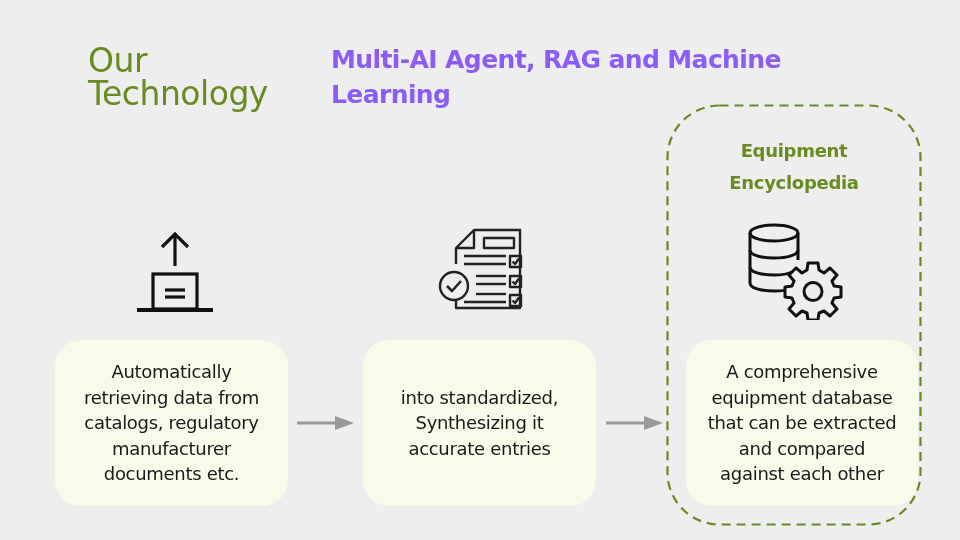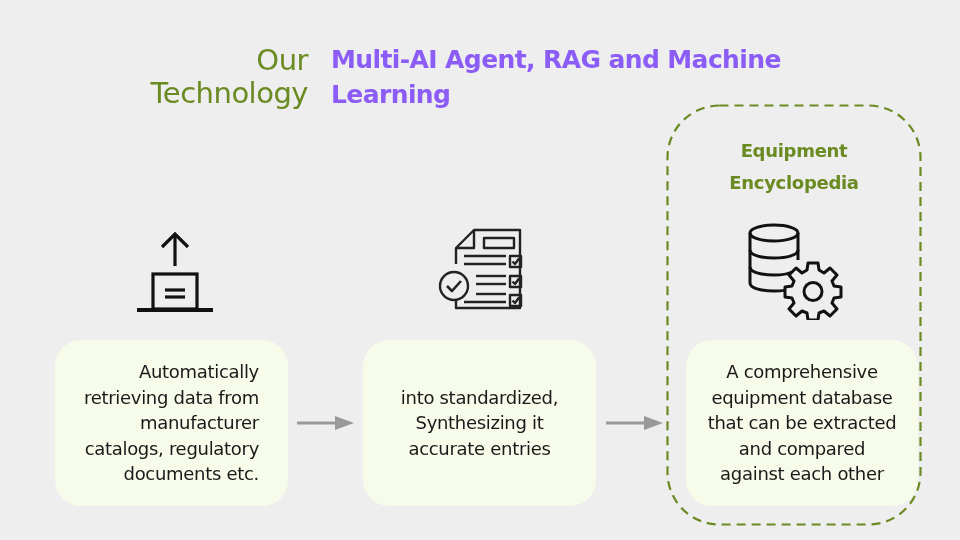--- a/index.html
+++ b/index.html
@@ -4,22 +4,22 @@
 <style>
   html, body { margin:0; padding:0; }
   body {
     width:960px; height:540px; position:relative; overflow:hidden;
     background:#eeeeee;
     font-family:"Liberation Sans", "DejaVu Sans", sans-serif;
   }
   .abs { position:absolute; }
   #section-title {
     left:88px; top:44px; width:220px;
-    color:#6a8a22; font-size:29px; line-height:33px; font-weight:300;
-    font-family:"DejaVu Sans", sans-serif; letter-spacing:-0.5px;text-align:right;
+    color:#6a8a22; font-size:33px; line-height:33px; font-weight:300;
+    font-family:"DejaVu Sans", sans-serif; letter-spacing:-0.5px;
   }
   #section-title div { font-weight:normal; }
   #heading {
     left:331px; top:42px; width:460px;
     color:#8b5cf6; font-size:25px; line-height:35px; font-weight:bold;
     font-family:"DejaVu Sans", sans-serif; letter-spacing:-0.6px;
   }
   #dashed-group {
     left:666px; top:104px; width:256px; height:422px;
   }
@@ -31,21 +31,21 @@
   }
   .card {
     position:absolute; top:340px; height:166px; width:233px;
     background:#f6fbea; border-radius:26px;
     display:flex; align-items:center; justify-content:center; text-align:center;
     color:#1a1a1a; font-size:18px; line-height:25.5px;
     font-family:"DejaVu Sans", sans-serif; letter-spacing:-0.3px;
     box-sizing:border-box; padding:0 12px;
   }
   .card span { display:block; }
-  #card-1 { left:55px;text-align:right; }
+  #card-1 { left:55px; }
   #card-2 { left:363px; }
   #card-3 { left:686px; width:232px; }
   .arrow { position:absolute; top:415px; width:58px; height:16px; }
   #arrow-1 { left:297px; }
   #arrow-2 { left:606px; }
   .icon { position:absolute; }
   #upload-icon { left:134px; top:226px; width:82px; height:90px; }
   #document-icon { left:436px; top:226px; width:90px; height:86px; }
   #database-gear-icon { left:742px; top:220px; width:104px; height:100px; }
 </style>
@@ -126,22 +126,22 @@
         M-5,-26 L5,-26 L6,-19 L11,-16 L17,-21 L24,-14 L19,-8 L21,-3 L28,-2 L28,8 L21,9 L19,14 L24,20 L17,27 L11,22 L6,24 L5,31 L-5,31 L-6,24 L-11,22 L-17,27 L-24,20 L-19,14 L-21,9 L-28,8 L-28,-2 L-21,-3 L-19,-8 L-24,-14 L-17,-21 L-11,-16 L-6,-19 Z"></path>
       <circle cx="0" cy="2.5" r="9"></circle>
     </g>
   </svg>
 </div>
 
 <div id="card-1" class="card">
   <div>
     <span>Automatically</span>
     <span>retrieving data from</span>
+    <span>catalogs, regulatory</span>
     <span>manufacturer</span>
-    <span>catalogs, regulatory</span>
     <span>documents etc.</span>
   </div>
 </div>
 
 <div id="card-2" class="card">
   <div>
     <span>into standardized,</span>
     <span>Synthesizing it</span>
     <span>accurate entries</span>
   </div>

